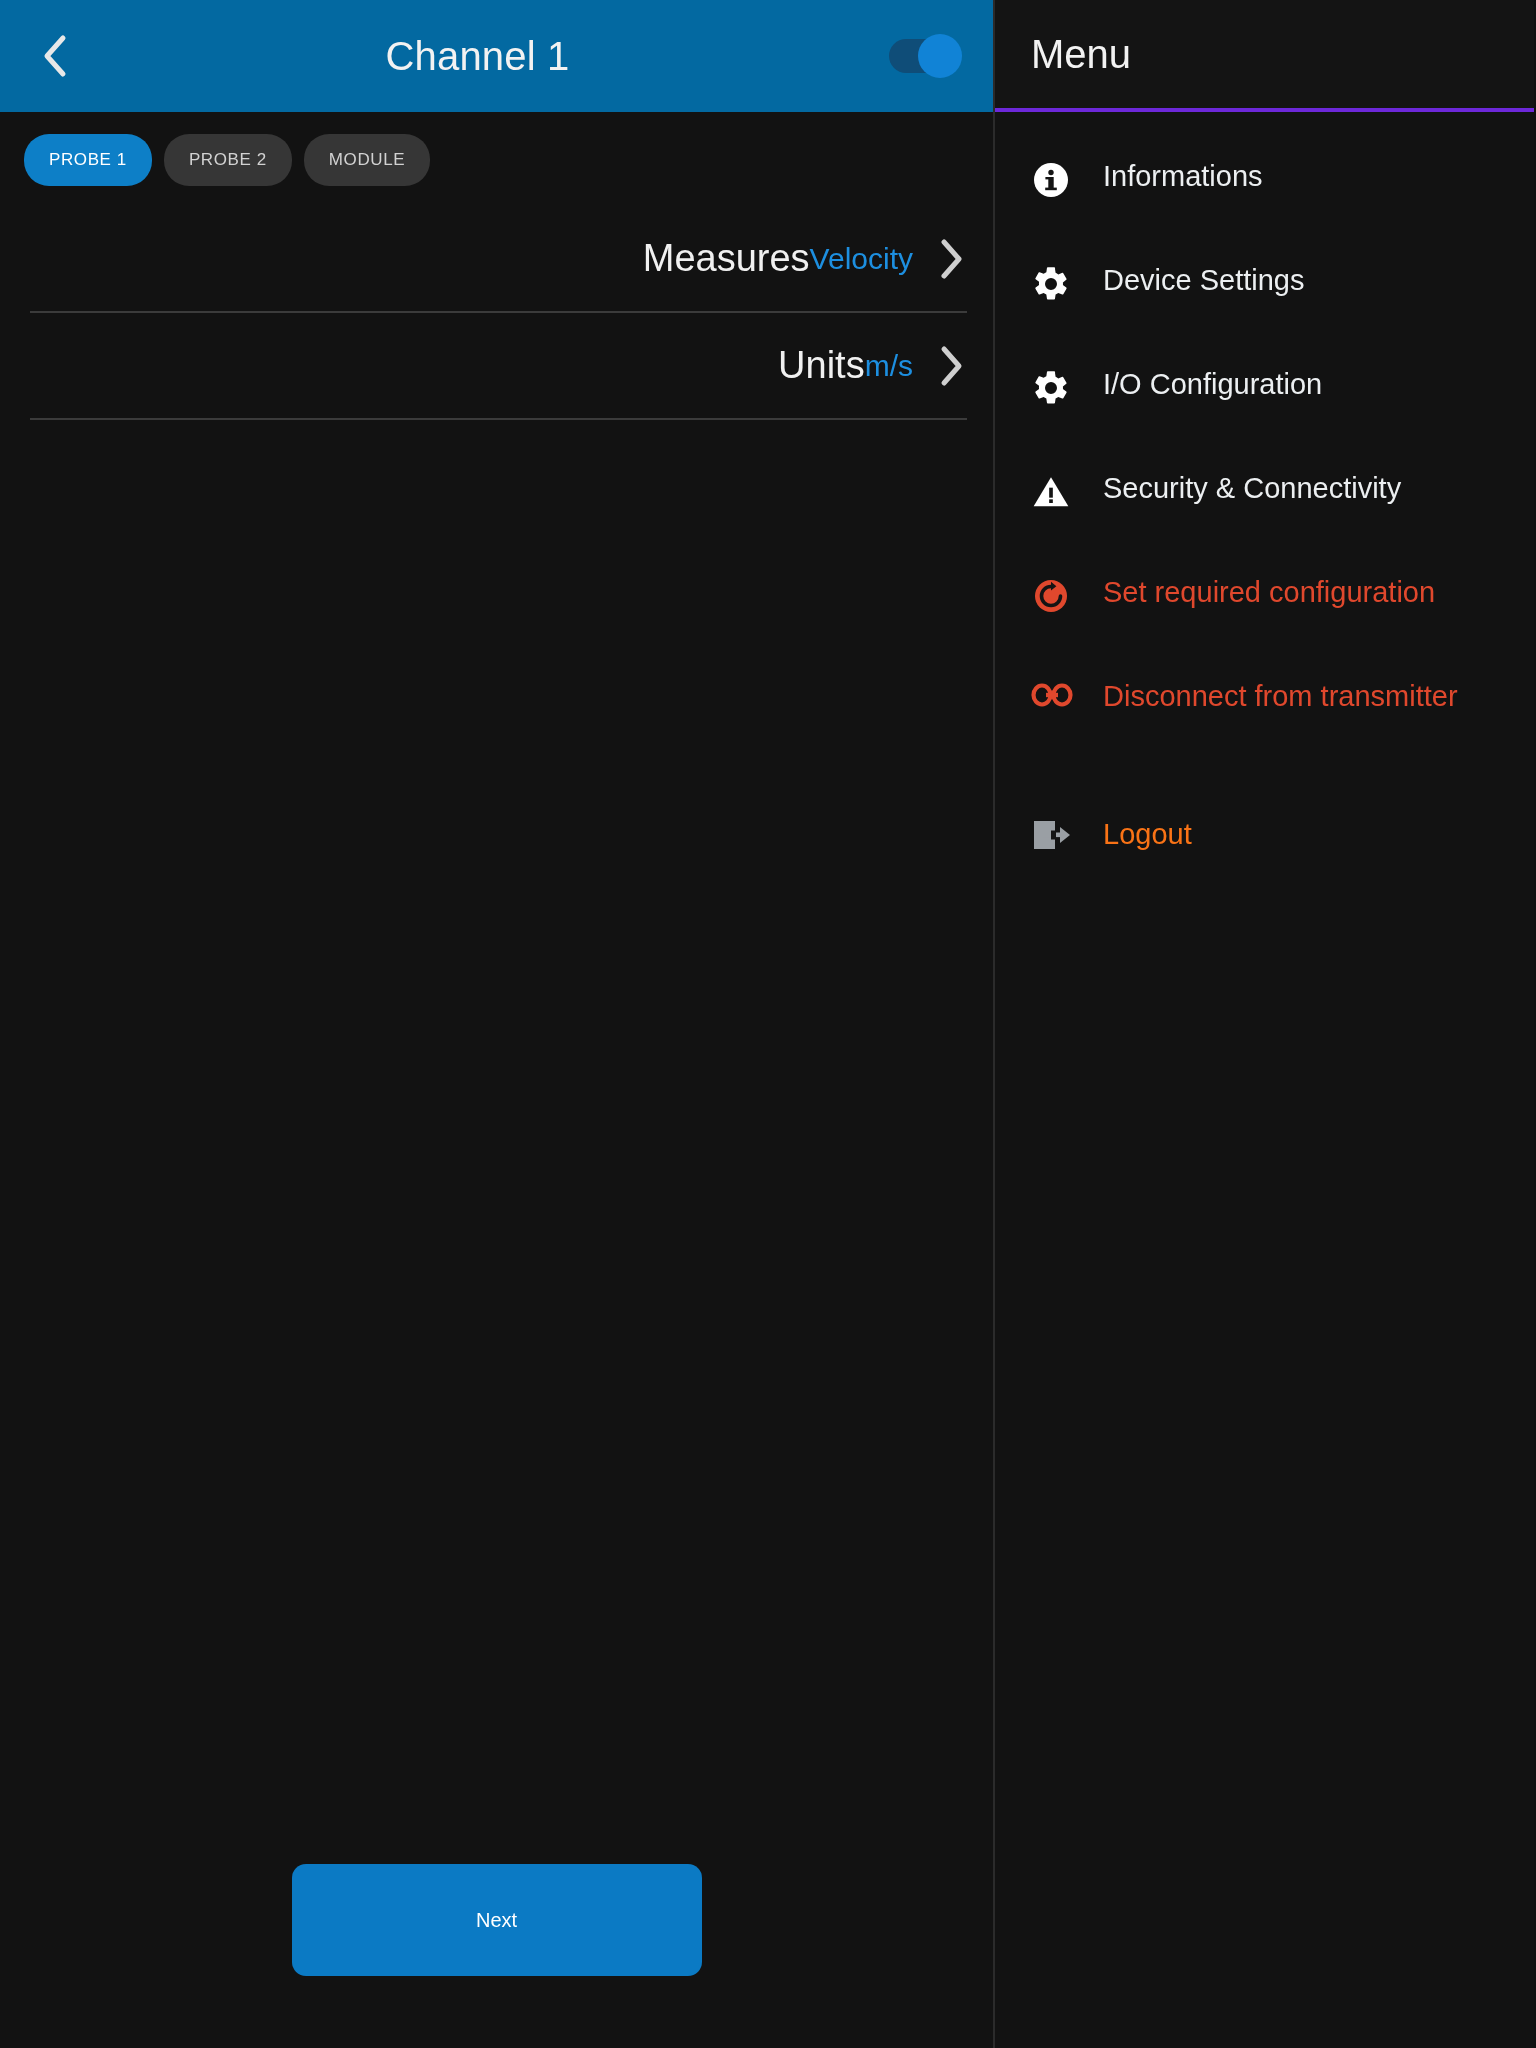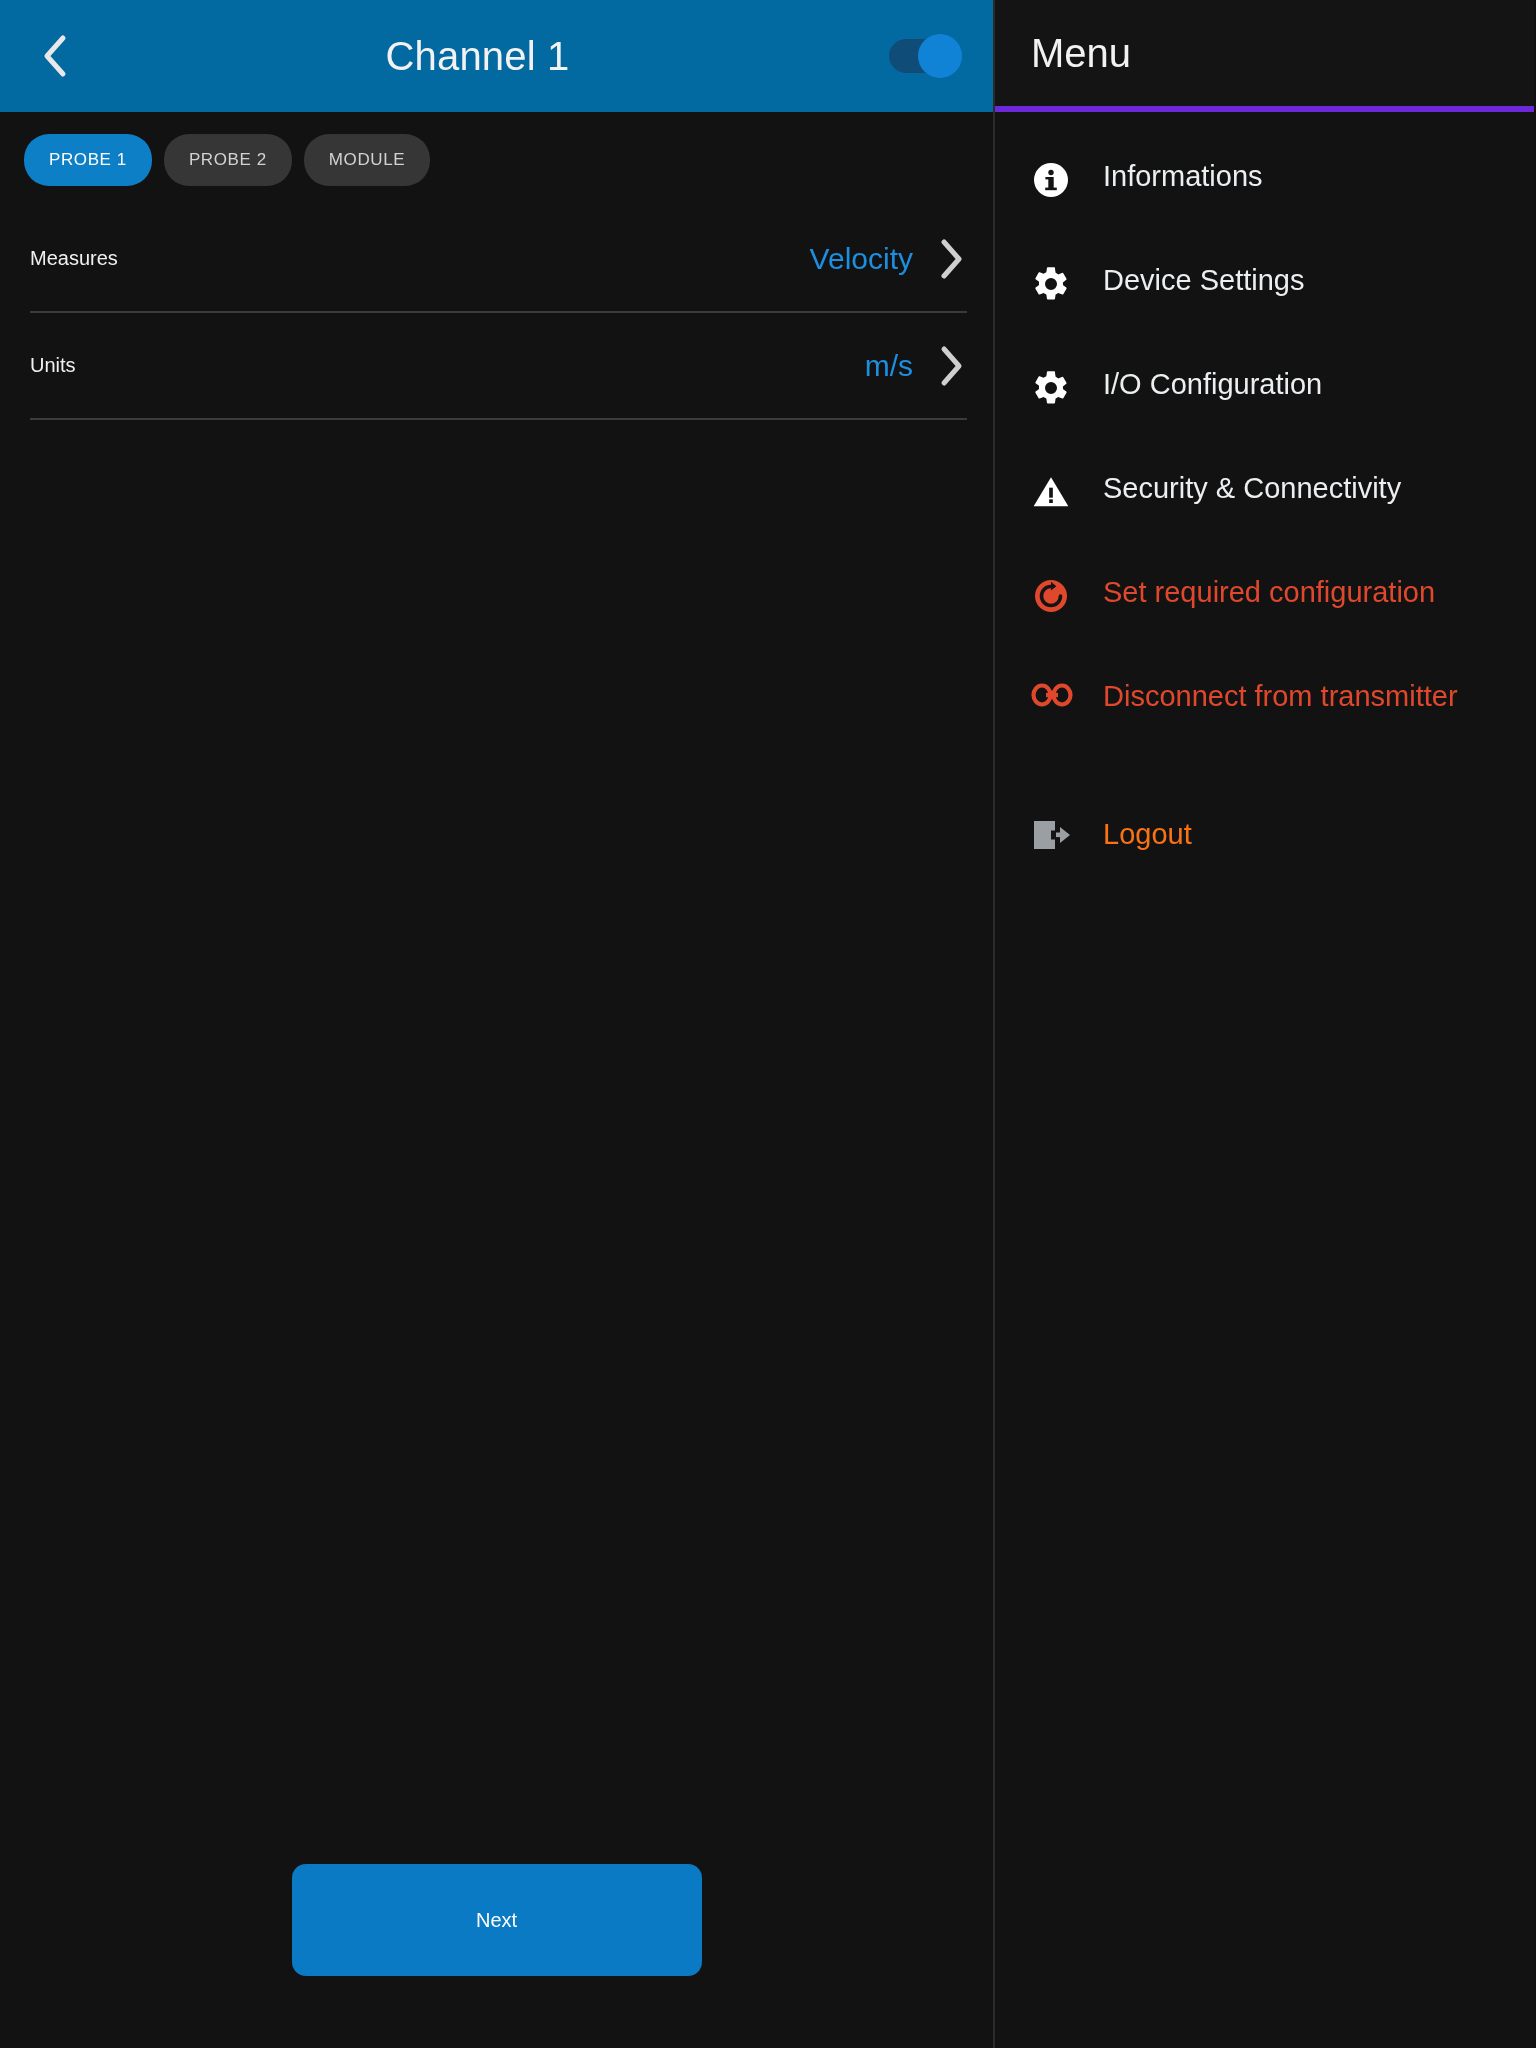--- a/index.html
+++ b/index.html
@@ -109,23 +109,24 @@
     padding: 0 26px 0 30px;
   }
   .row {
     height: 107px;
     display: flex;
     align-items: center;
     border-bottom: 2px solid #3b3b3b;
     cursor: pointer;
   }
   .row-label {
-    font-size: 20px;
+    font-size: 38px;
     color: #f0f0f0;
     flex: 1 1 auto;
+    text-align: right;
   }
   .row-value {
     font-size: 30px;
     color: #1d8fe0;
     margin-right: 24px;
   }
   .row-chevron {
     width: 30px;
     display: flex;
     align-items: center;
@@ -161,21 +162,21 @@
     flex-direction: column;
   }
 
   .menu-header {
     height: 112px;
     min-height: 112px;
     display: flex;
     align-items: center;
     padding-left: 36px;
     background: #141414;
-    border-bottom: 6px solid #6d28d9;
+    border-bottom: 4px solid #6d28d9;
   }
   .menu-title {
     font-size: 40px;
     color: #f2f2f2;
     font-weight: 400;
   }
 
   .menu-list {
     padding-top: 48px;
   }

